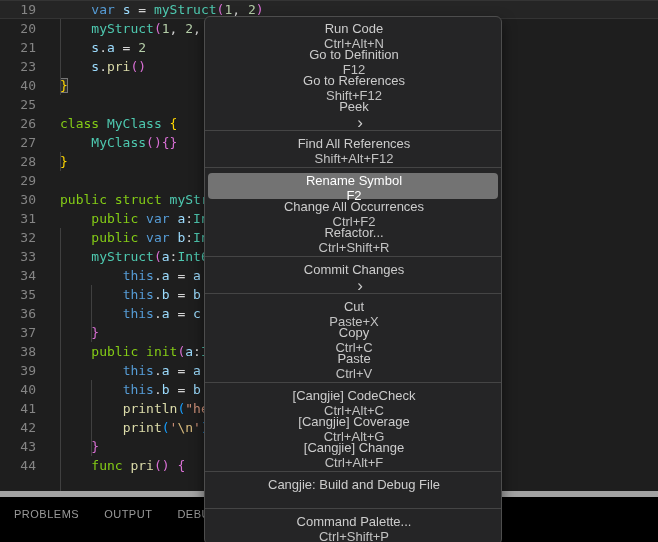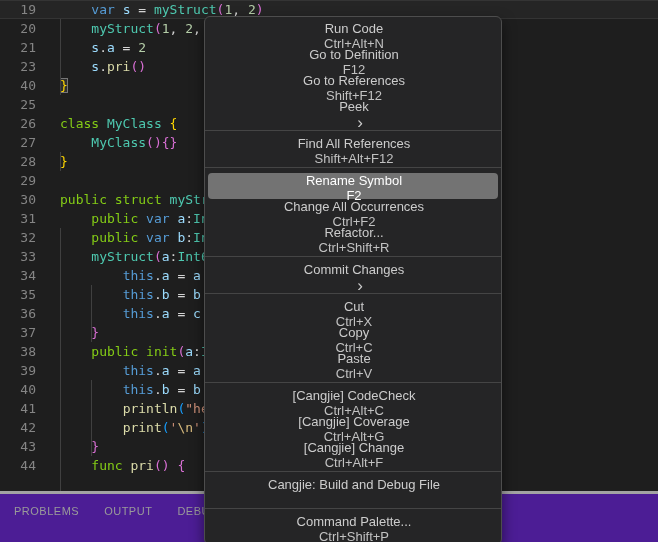--- a/index.html
+++ b/index.html
@@ -23,21 +23,21 @@
   .tk-kwm { color:#84cc16; } .tk-type{ color:#4ec9b0; }
   .tk-var { color:#9cdcfe; } .tk-fn  { color:#dcdcaa; }
   .tk-num { color:#b5cea8; } .tk-str { color:#ce9178; }
   .tk-esc { color:#d7ba7d; } .tk-b1  { color:#ffd700; }
   .tk-b2  { color:#da70d6; } .tk-b3  { color:#179fff; }
   .tk-b1m { color:#ffd700; outline:1px solid #777; outline-offset:-1px;
             background:rgba(120,120,120,0.18); }
 
   
   .panel { position:absolute; left:0; right:0; top:491px; height:51px;
-           background:#4c1d95; border-top:3px solid #a3a3a3; z-index:5; }
+           background:#000000; border-top:6px solid #a3a3a3; z-index:5; }
   .panel-tabs { display:flex; align-items:center; height:34px; padding-left:14px; gap:25px; }
   .panel-tab { font-size:11px; letter-spacing:0.5px; color:#9a9a9a;
                text-transform:uppercase; white-space:nowrap; cursor:pointer; }
 
   
   .menu { position:absolute; left:204px; top:16px; width:298px; z-index:10;
           background:#252526; border:1px solid #4d4d4d; border-radius:6px;
           padding:4px 0; box-shadow:0 6px 14px rgba(0,0,0,0.5); }
   .menu-item { height:26px; display:flex; align-items:center;
                padding:0 26px 0 28px; color:#cccccc; font-size:13px; cursor:pointer;flex-direction:column; }
@@ -212,21 +212,21 @@
         <span class="shortcut">Ctrl+Shift+R</span>
       </div>
       <div class="menu-sep"></div>
       <div class="menu-item">
         <span class="label">Commit Changes</span>
         <span class="chevron">›</span>
       </div>
       <div class="menu-sep"></div>
       <div class="menu-item">
         <span class="label">Cut</span>
-        <span class="shortcut">Ctrl+X</span>
+        <span class="shortcut">Paste+X</span>
       </div>
       <div class="menu-item">
         <span class="label">Copy</span>
         <span class="shortcut">Ctrl+C</span>
       </div>
       <div class="menu-item">
         <span class="label">Paste</span>
         <span class="shortcut">Ctrl+V</span>
       </div>
       <div class="menu-sep"></div>

